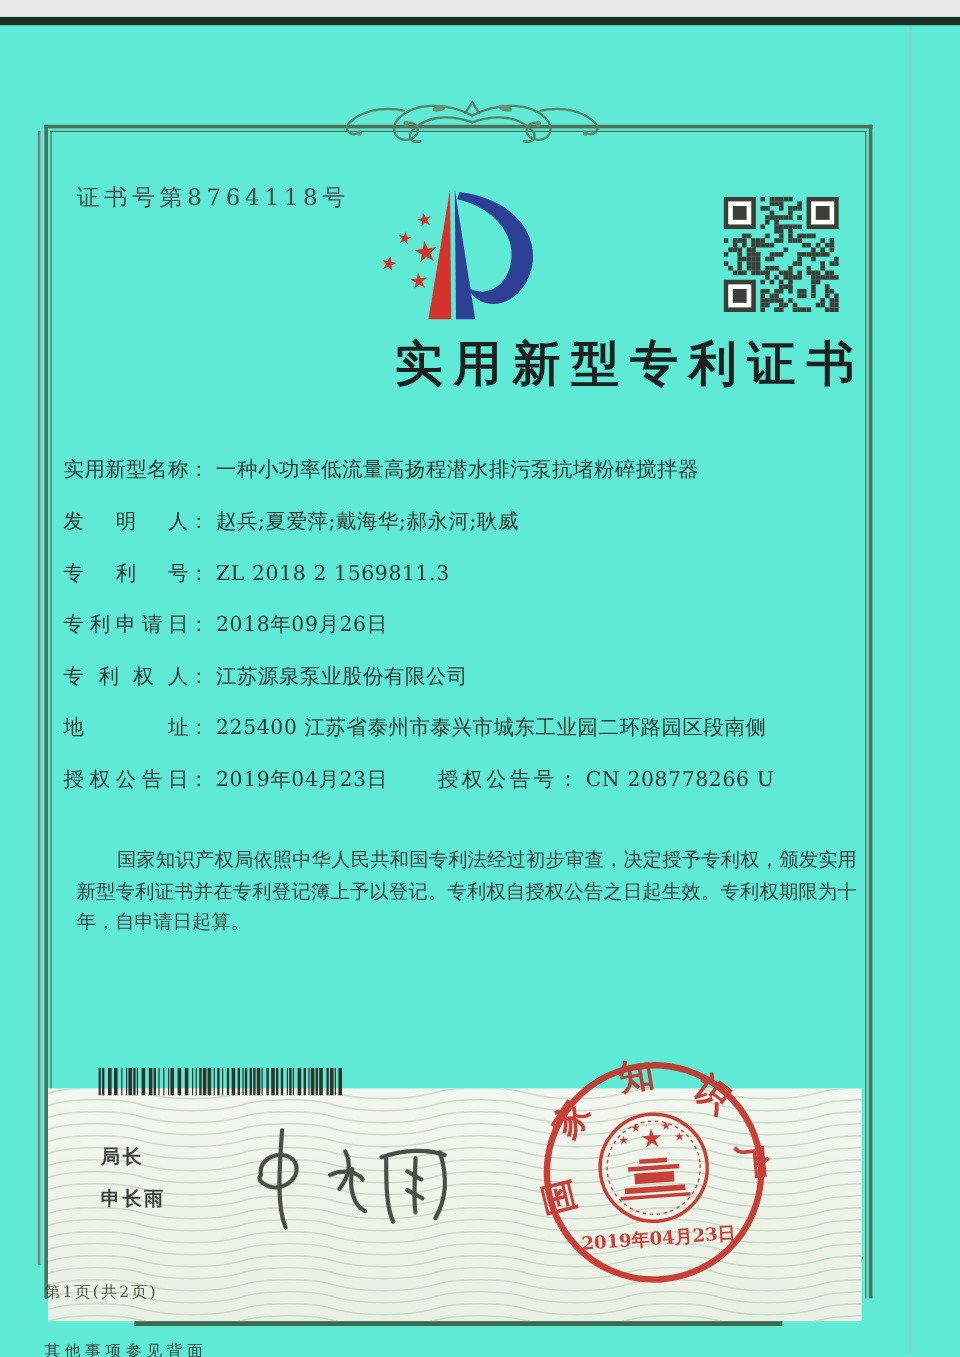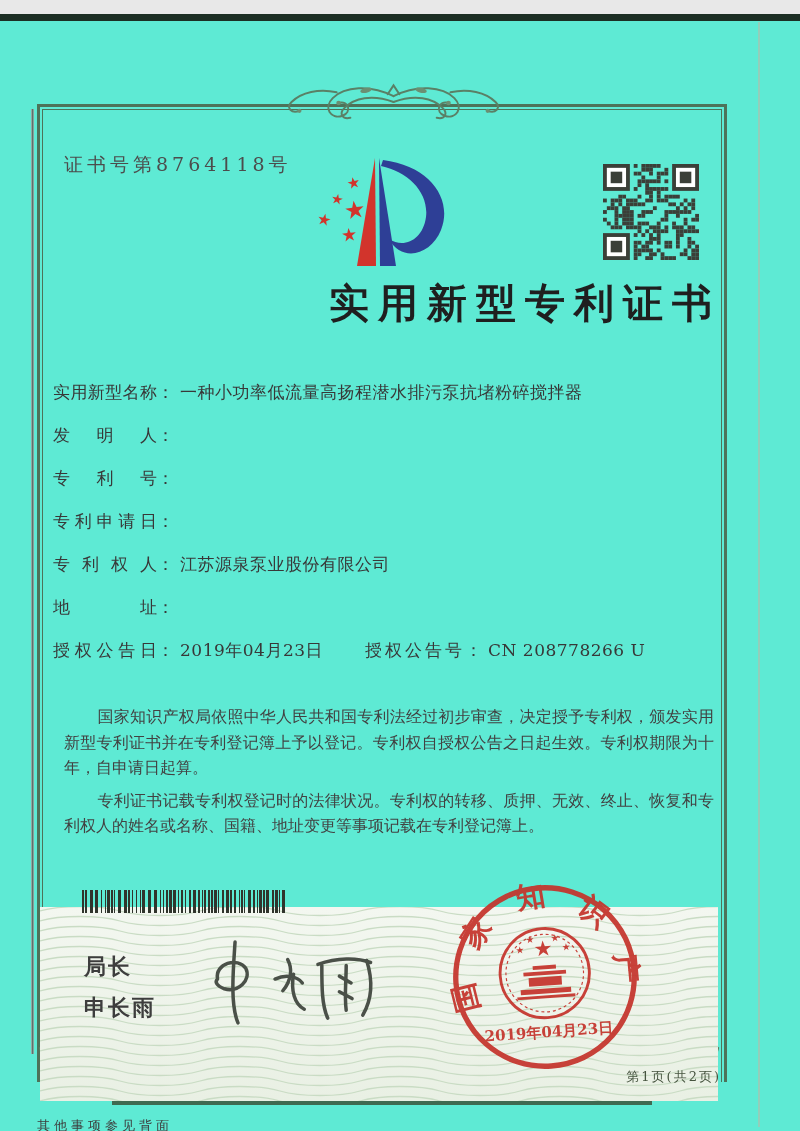--- a/index.html
+++ b/index.html
@@ -28,25 +28,25 @@
   .grant-right{margin-left:42px;display:flex;}
   .grant-right .flabel2{letter-spacing:3px;}
   .paras{position:absolute;left:64px;top:690px;width:650px;}
   .paras p{margin:0 0 7px 0;font-size:16px;line-height:1.6;text-indent:2.1em;
            text-align:justify;color:#424242;}
   .band{position:absolute;left:40px;top:893px;width:678px;height:194px;
         background:linear-gradient(#f3f7f0,#e9f0e4);}
   .band svg{position:absolute;left:0;top:0;}
   .barcode{position:absolute;left:82px;top:876px;width:206px;height:23px;}
   .signer{position:absolute;left:84px;top:942px;font-family:"DejaVu Sans","Liberation Sans",sans-serif;
-          font-weight:bold;color:#3d3d3d;font-size:22px;line-height:1;}
+          font-weight:bold;color:#3d3d3d;font-size:16px;line-height:1;}
   .signer div{margin-bottom:19px;letter-spacing:2px;}
   .signature{position:absolute;left:198px;top:918px;width:195px;height:98px;}
   .seal{position:absolute;left:448px;top:866px;width:194px;height:194px;transform:rotate(-4deg);opacity:.93;}
-  .page-number{position:absolute;left:37px;top:1054px;width:684px;text-align:right;
+  .page-number{position:absolute;left:37px;top:1054px;width:684px;text-align:left;
                font-size:13px;letter-spacing:2px;color:#46543f;}
   .heavy-line{position:absolute;left:112px;top:1087px;width:540px;height:4px;background:#3f6a51;}
   .back-note{position:absolute;left:37px;top:1103px;width:684px;text-align:left;
              font-size:13px;letter-spacing:4px;color:#3c3c3c;}
   .ornament-top{position:absolute;left:268px;top:66px;width:255px;height:46px;}
   .corner{position:absolute;width:95px;height:92px;}
   .corner.bl{left:33px;top:988px;}
   .corner.br{left:630px;top:988px;transform:scaleX(-1);}
 </style>
 </head>
@@ -356,53 +356,56 @@
 
   <div class="fields">
     <div class="frow">
       <span class="flabel">实用新型名称</span>
         <span class="fcolon">：</span>
       <span class="fvalue">一种小功率低流量高扬程潜水排污泵抗堵粉碎搅拌器</span>
     </div>
     <div class="frow">
       <span class="flabel">发明人</span>
         <span class="fcolon">：</span>
+      <span class="fvalue">赵兵;夏爱萍;戴海华;郝永河;耿威</span>
     </div>
     <div class="frow">
       <span class="flabel">专利号</span>
         <span class="fcolon">：</span>
+      <span class="fvalue">ZL 2018 2 1569811.3</span>
     </div>
     <div class="frow">
       <span class="flabel">专利申请日</span>
         <span class="fcolon">：</span>
+      <span class="fvalue">2018年09月26日</span>
     </div>
     <div class="frow">
       <span class="flabel">专利权人</span>
         <span class="fcolon">：</span>
       <span class="fvalue">江苏源泉泵业股份有限公司</span>
     </div>
     <div class="frow">
       <span class="flabel">地址</span>
         <span class="fcolon">：</span>
+      <span class="fvalue">225400 江苏省泰州市泰兴市城东工业园二环路园区段南侧</span>
     </div>
     <div class="frow">
       <span class="flabel">授权公告日</span>
         <span class="fcolon">：</span>
       <span class="fvalue" style="flex:0 0 auto;">2019年04月23日</span>
       <span class="grant-right">
         <span class="flabel2">授权公告号</span>
           <span class="fcolon">：</span>
         <span class="fvalue">CN 208778266 U</span>
       </span>
     </div>
   </div>
 
   <div class="paras">
     <p>国家知识产权局依照中华人民共和国专利法经过初步审查，决定授予专利权，颁发实用新型专利证书并在专利登记簿上予以登记。专利权自授权公告之日起生效。专利权期限为十年，自申请日起算。</p>
-    <p>专利证书记载专利权登记时的法律状况。专利权的转移、质押、无效、终止、恢复和专利权人的姓名或名称、国籍、地址变更等事项记载在专利登记簿上。</p>
   </div>
 
   <div class="band">
     <svg id="waves" width="678" height="194">
         <path d="M0,4 c 20,-6 60,-6 80,0 c 20,6 60,6 80,0 c 20,-6 60,-6 80,0 c 20,6 60,6 80,0 c 20,-6 60,-6 80,0 c 20,6 60,6 80,0 c 20,-6 60,-6 80,0 c 20,6 60,6 80,0 c 20,-6 60,-6 80,0 c 20,6 60,6 80,0" fill="none" stroke="#c9dcc4" stroke-width="1.3"></path>
         <path d="M0,14 c 20,-6 60,-6 80,0 c 20,6 60,6 80,0 c 20,-6 60,-6 80,0 c 20,6 60,6 80,0 c 20,-6 60,-6 80,0 c 20,6 60,6 80,0 c 20,-6 60,-6 80,0 c 20,6 60,6 80,0 c 20,-6 60,-6 80,0 c 20,6 60,6 80,0" fill="none" stroke="#c9dcc4" stroke-width="1.3"></path>
         <path d="M0,24 c 20,-6 60,-6 80,0 c 20,6 60,6 80,0 c 20,-6 60,-6 80,0 c 20,6 60,6 80,0 c 20,-6 60,-6 80,0 c 20,6 60,6 80,0 c 20,-6 60,-6 80,0 c 20,6 60,6 80,0 c 20,-6 60,-6 80,0 c 20,6 60,6 80,0" fill="none" stroke="#c9dcc4" stroke-width="1.3"></path>
         <path d="M0,34 c 20,-6 60,-6 80,0 c 20,6 60,6 80,0 c 20,-6 60,-6 80,0 c 20,6 60,6 80,0 c 20,-6 60,-6 80,0 c 20,6 60,6 80,0 c 20,-6 60,-6 80,0 c 20,6 60,6 80,0 c 20,-6 60,-6 80,0 c 20,6 60,6 80,0" fill="none" stroke="#c9dcc4" stroke-width="1.3"></path>
         <path d="M0,44 c 20,-6 60,-6 80,0 c 20,6 60,6 80,0 c 20,-6 60,-6 80,0 c 20,6 60,6 80,0 c 20,-6 60,-6 80,0 c 20,6 60,6 80,0 c 20,-6 60,-6 80,0 c 20,6 60,6 80,0 c 20,-6 60,-6 80,0 c 20,6 60,6 80,0" fill="none" stroke="#c9dcc4" stroke-width="1.3"></path>
         <path d="M0,54 c 20,-6 60,-6 80,0 c 20,6 60,6 80,0 c 20,-6 60,-6 80,0 c 20,6 60,6 80,0 c 20,-6 60,-6 80,0 c 20,6 60,6 80,0 c 20,-6 60,-6 80,0 c 20,6 60,6 80,0 c 20,-6 60,-6 80,0 c 20,6 60,6 80,0" fill="none" stroke="#c9dcc4" stroke-width="1.3"></path>

